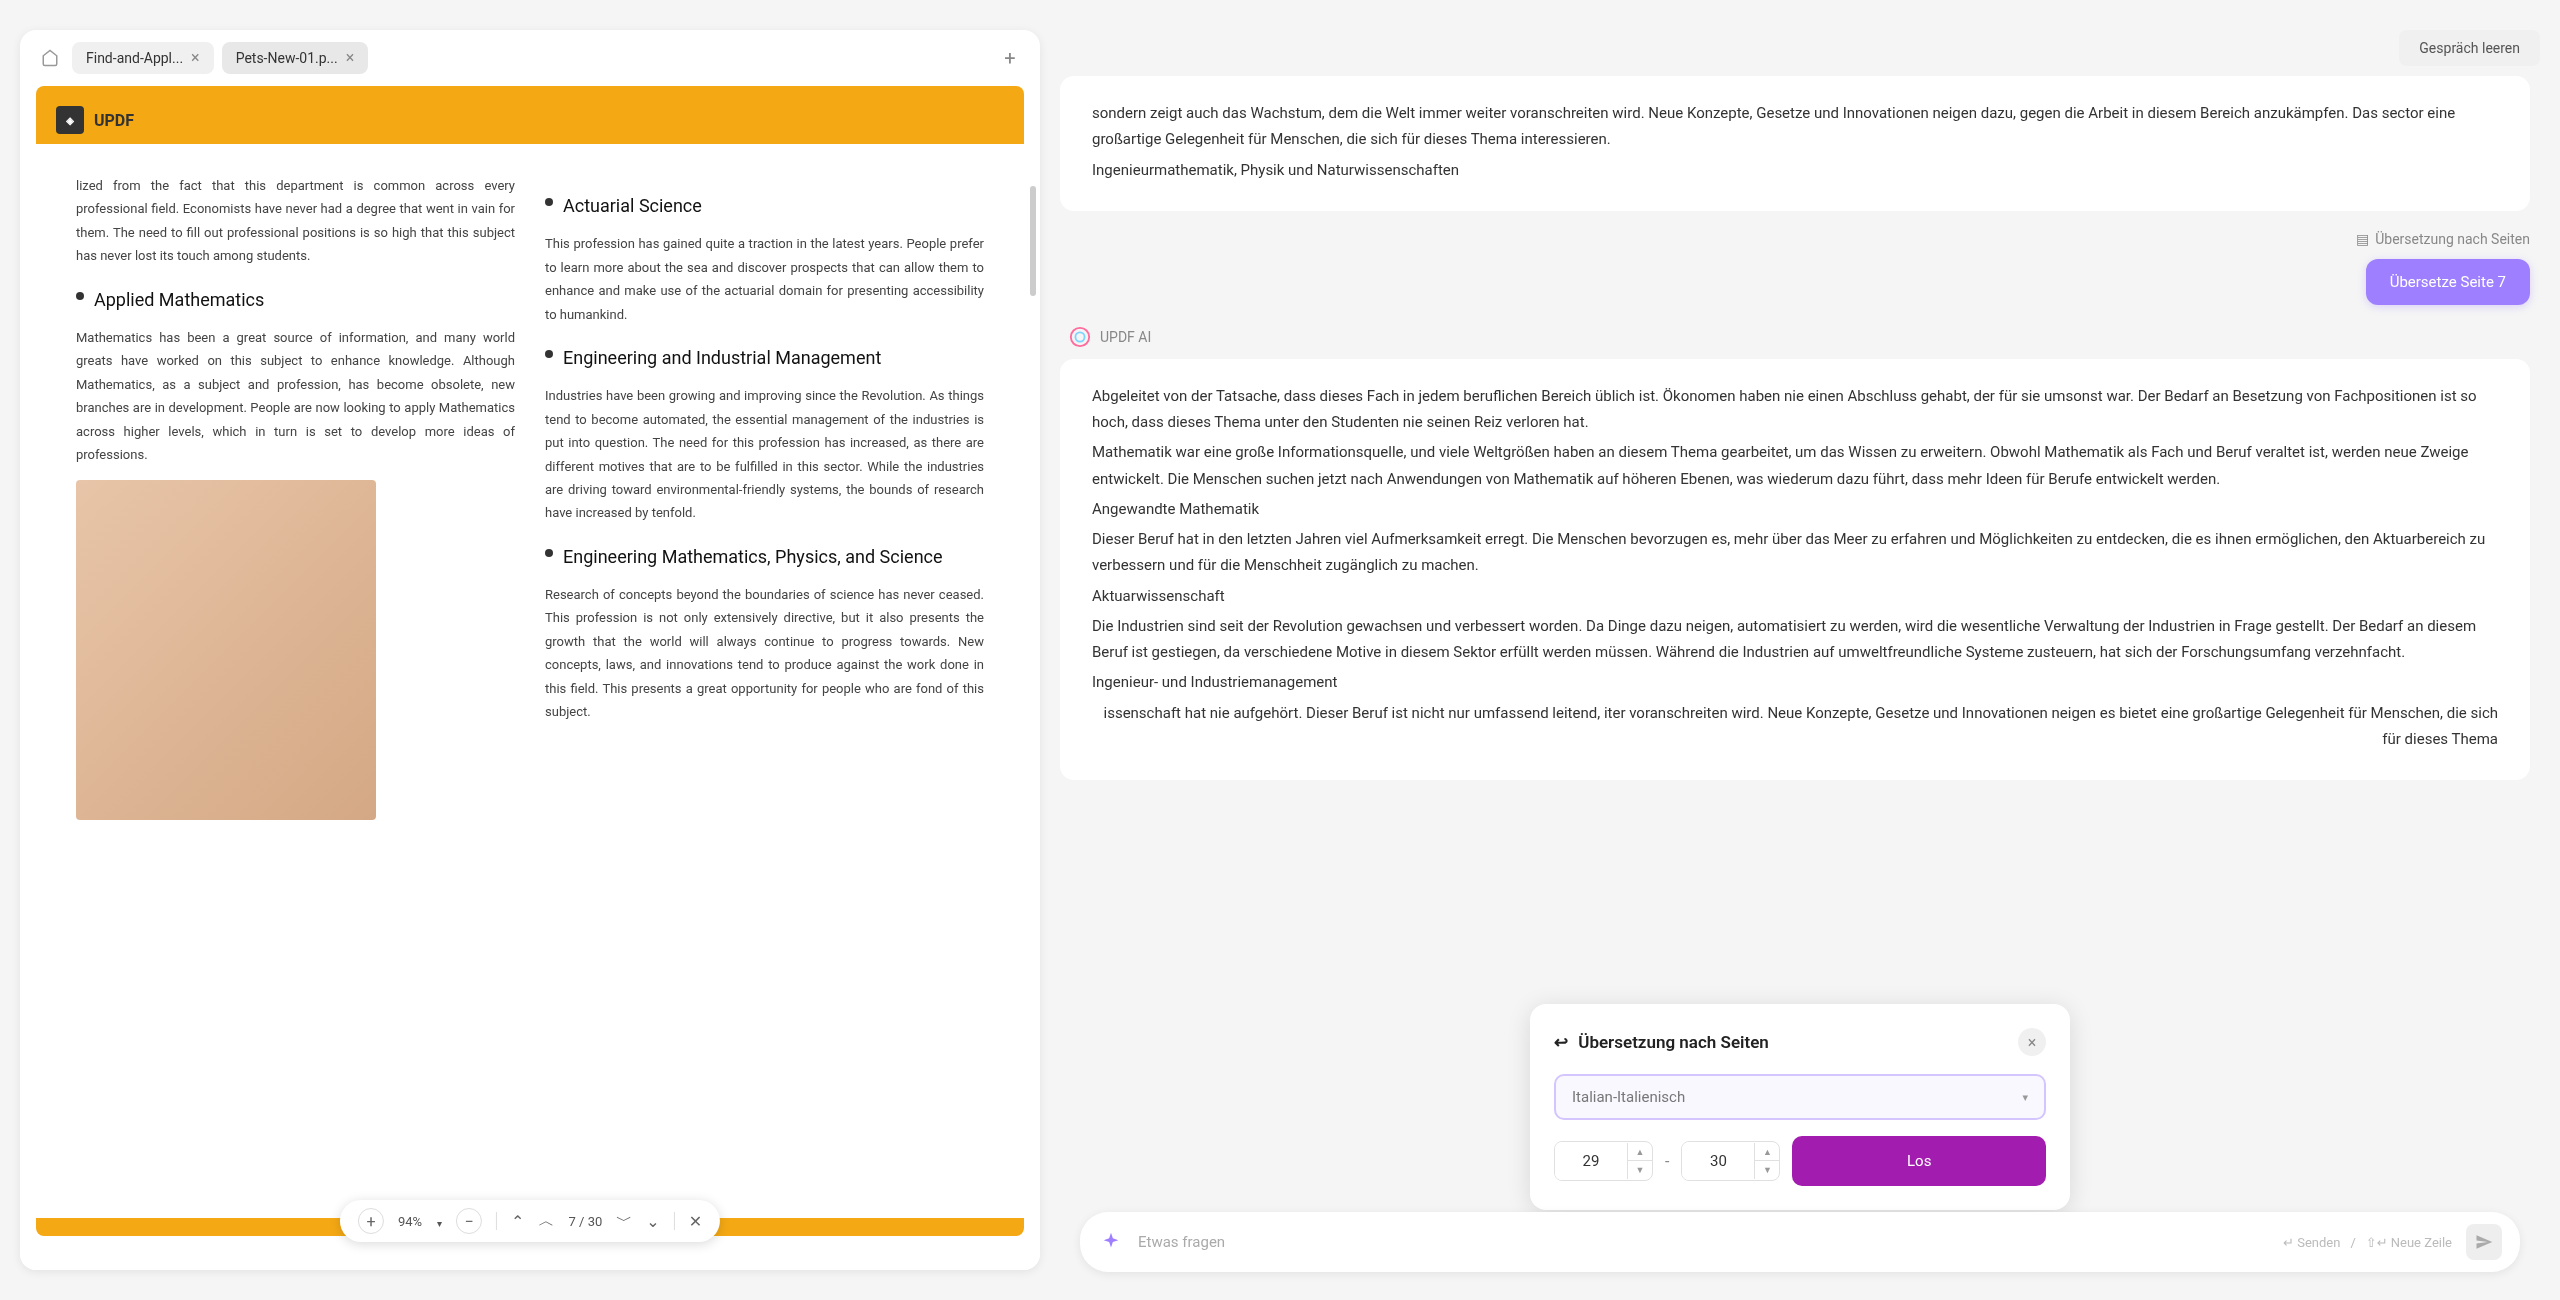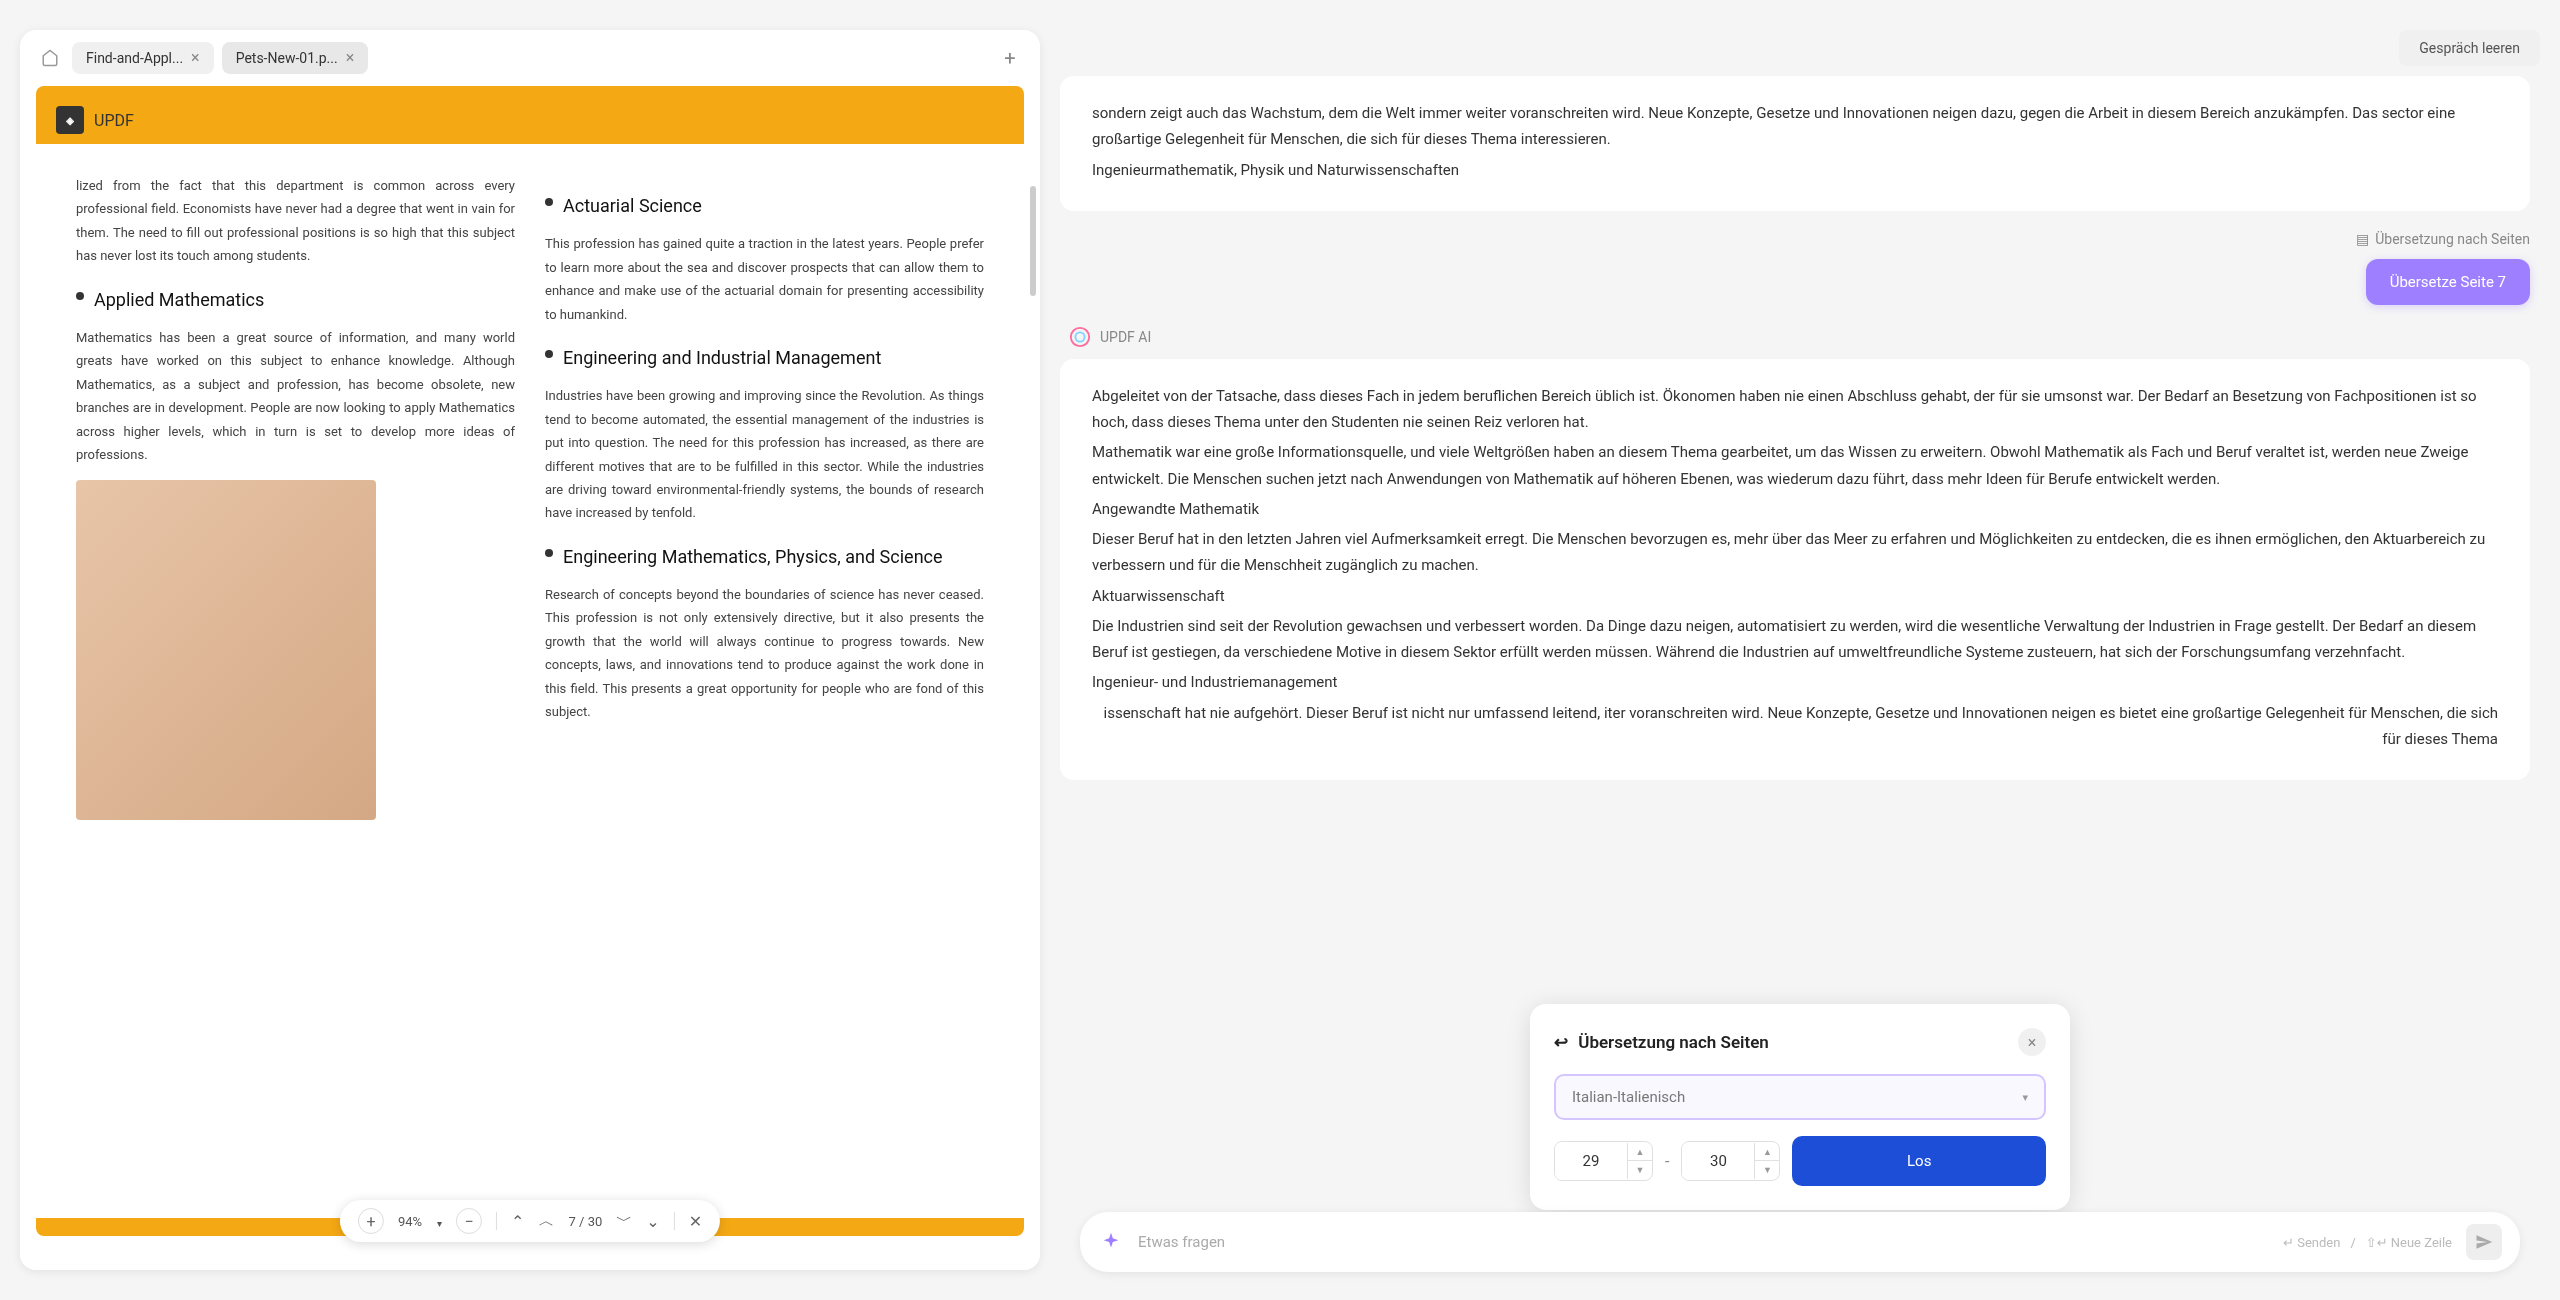--- a/index.html
+++ b/index.html
@@ -11,21 +11,21 @@
 .tab{display:flex;align-items:center;padding:8px 14px;background:#f0f0f0;border-radius:8px;gap:8px;font-size:14px;color:#333;max-width:180px}
 .tab.active{background:#e8e8e8}
 .tab-title{white-space:nowrap;overflow:hidden;text-overflow:ellipsis}
 .tab-close{color:#888;cursor:pointer;font-size:16px;line-height:1}
 .add-tab{width:28px;height:28px;display:flex;align-items:center;justify-content:center;color:#888;cursor:pointer;margin-left:auto;font-size:20px}
 .doc-viewer{flex:1;background:#fff;padding:0 16px 16px;position:relative;overflow:hidden}
 .doc-page{background:#fff;height:1150px;width:100%;position:relative;border-radius:8px;overflow:hidden}
 .page-border-top{height:10px;background:#f4a814}
 .updf-header{height:48px;background:#f4a814;display:flex;align-items:center;padding:0 20px;gap:10px}
 .updf-logo{width:28px;height:28px;background:#333;border-radius:4px;display:flex;align-items:center;justify-content:center;color:#fff;font-size:10px;font-weight:bold}
-.updf-text{color:#333;font-weight:400;font-size:16px}
+.updf-text{color:#333;font-weight:700;font-size:16px}
 .page-content{padding:30px 40px;display:flex;gap:30px;font-size:13px;line-height:1.8;color:#444}
 .col{flex:1}
 .col p{text-align:justify;margin-bottom:14px}
 .section-head{font-weight:400;font-size:18px;color:#111;margin:16px 0 10px;display:flex;align-items:flex-start;gap:10px}
 .bullet{width:8px;height:8px;background:#333;border-radius:50%;margin-top:8px;flex-shrink:0}
 .page-img{width:300px;height:340px;background:linear-gradient(135deg,#e8c5a8,#d4a884);border-radius:4px;margin-top:14px;display:flex;align-items:center;justify-content:center;color:#a8845c;font-size:12px}
 .page-border-bottom{position:absolute;bottom:0;left:0;right:0;height:18px;background:#f4a814}
 .scrollbar-v{position:absolute;right:4px;top:100px;width:6px;height:110px;background:#ccc;border-radius:3px}
 .toolbar-bottom{position:absolute;bottom:28px;left:50%;transform:translateX(-50%);background:#fff;border-radius:28px;box-shadow:0 2px 12px rgba(0,0,0,0.15);display:flex;align-items:center;padding:8px 18px;gap:14px}
 .zoom-btn{width:26px;height:26px;border:1px solid #ddd;border-radius:50%;display:flex;align-items:center;justify-content:center;cursor:pointer;color:#666;font-size:16px}
@@ -51,21 +51,21 @@
 .popup-title{display:flex;align-items:center;gap:10px;font-size:17px;font-weight:600;color:#222}
 .popup-close{width:28px;height:28px;background:#f0f0f0;border-radius:50%;display:flex;align-items:center;justify-content:center;cursor:pointer;color:#888}
 .lang-select{width:100%;padding:12px 16px;border:2px solid #d4c5ff;border-radius:10px;font-size:15px;color:#777;background:#faf8ff;margin-bottom:16px;display:flex;justify-content:space-between;align-items:center;cursor:pointer}
 .range-row{display:flex;align-items:center;gap:12px}
 .num-input{display:flex;align-items:center;border:1px solid #e0e0e0;border-radius:8px;overflow:hidden}
 .num-field{width:72px;padding:10px;border:none;text-align:center;font-size:15px;color:#333}
 .steppers{display:flex;flex-direction:column;border-left:1px solid #e0e0e0}
 .stepper{width:24px;height:18px;display:flex;align-items:center;justify-content:center;font-size:9px;color:#999;cursor:pointer}
 .stepper:first-child{border-bottom:1px solid #e0e0e0}
 .dash{color:#888;font-size:16px}
-.go-btn{flex:1;background:#1d4ed8;color:#fff;border:none;padding:16px;border-radius:10px;font-size:15px;cursor:pointer;margin-left:auto}
+.go-btn{flex:1;background:#a21caf;color:#fff;border:none;padding:16px;border-radius:10px;font-size:15px;cursor:pointer;margin-left:auto}
 .input-bar{position:absolute;bottom:28px;left:40px;right:40px;background:#fff;border-radius:28px;box-shadow:0 2px 10px rgba(0,0,0,0.08);display:flex;align-items:center;padding:12px 18px;gap:14px}
 .sparkle{width:26px;height:26px;display:flex;align-items:center;justify-content:center}
 .chat-input{flex:1;border:none;outline:none;font-size:15px;color:#333}
 .chat-input::placeholder{color:#aaa}
 .hints{font-size:13px;color:#bbb;display:flex;align-items:center;gap:10px}
 .send-btn{width:36px;height:36px;background:#eee;border-radius:8px;display:flex;align-items:center;justify-content:center;cursor:pointer;color:#aaa}
 </style>
 </head>
 <body>
 

